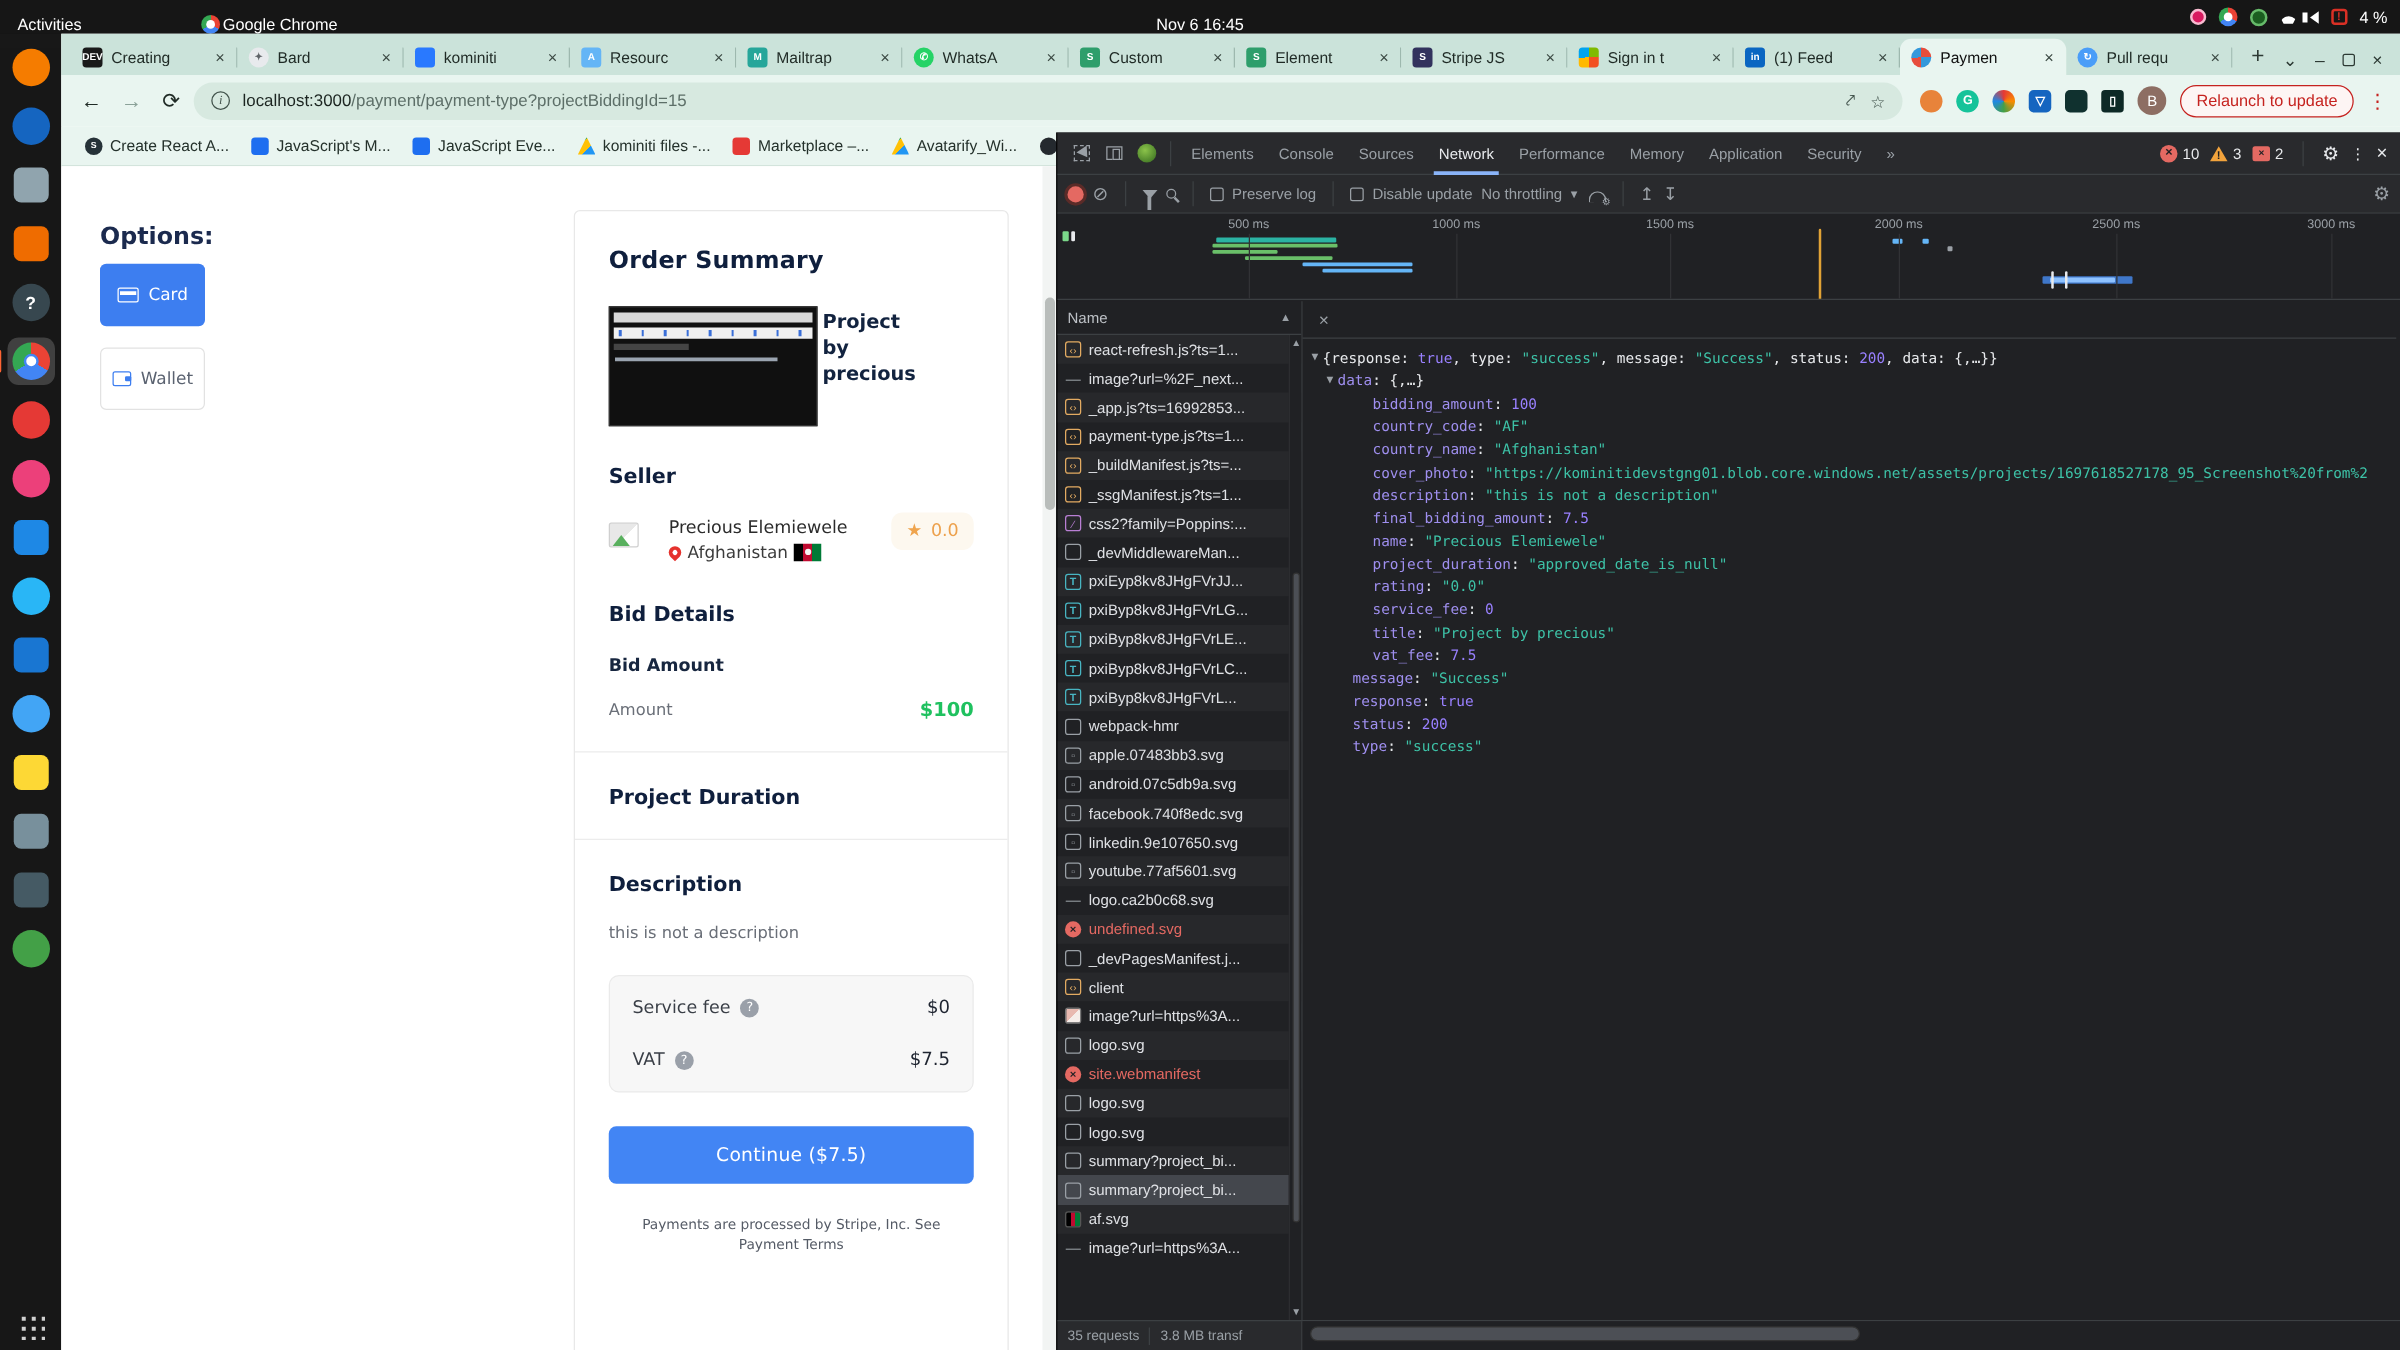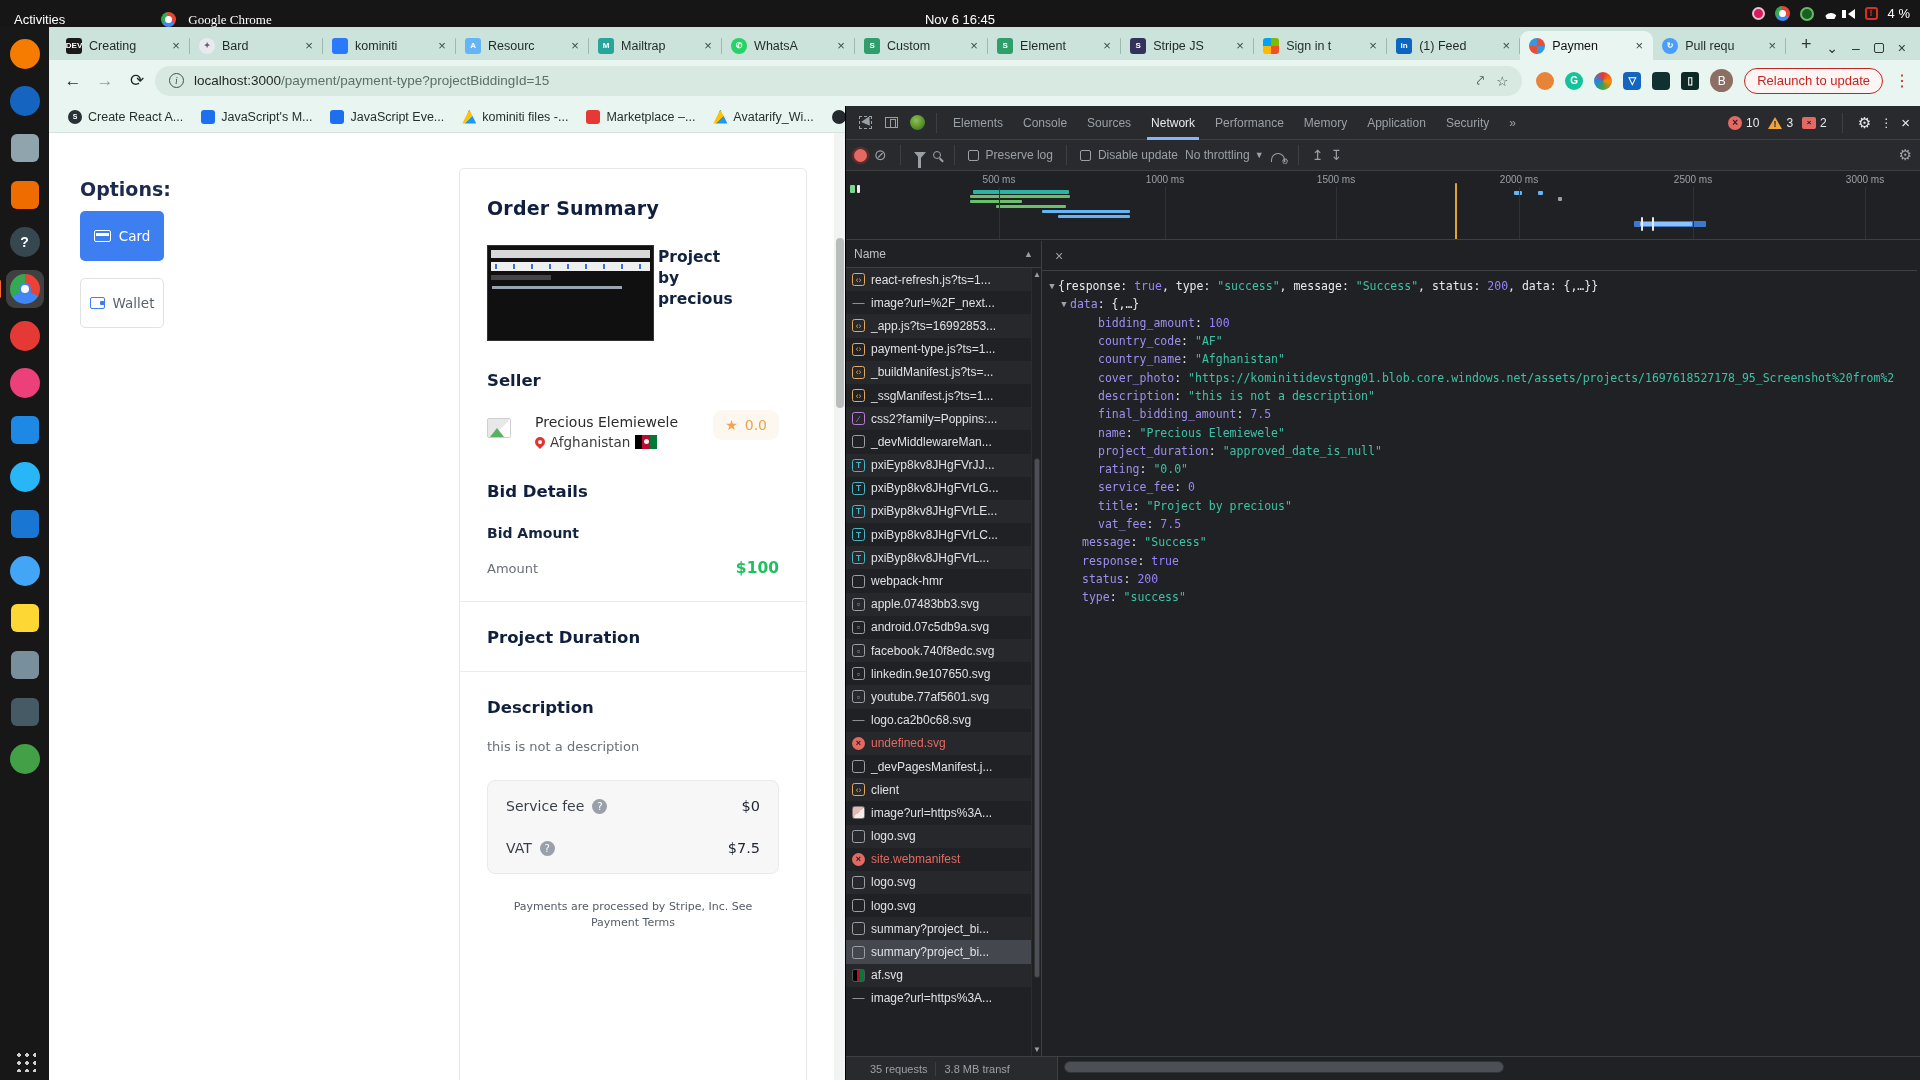--- a/index.html
+++ b/index.html
@@ -2,21 +2,21 @@
 <html><head>
 <meta charset="utf-8">
 <style>
   * { margin:0; padding:0; box-sizing:border-box; }
   html,body { width:1920px; height:1080px; overflow:hidden; background:#000; }
   body { font-family:"Liberation Sans", sans-serif; position:relative; }
 
   
   .sysbar { position:absolute; left:0; top:0; width:1920px; height:39px; background:#161616; color:#fff; display:flex; align-items:center; font-size:13px; }
   .sysbar .activities { margin-left:14px; }
-  .sysbar .appname { margin-left:96px; display:flex; align-items:center; gap:12px;font-family:Liberation Serif, serif; }
+  .sysbar .appname { margin-left:96px; display:flex; align-items:center; gap:2px; }
   .chrome-glyph { width:15px; height:15px; border-radius:50%; background:conic-gradient(#ea4335 0 33%, #4285f4 0 66%, #34a853 0); position:relative; }
   .chrome-glyph.graybar::after, .chrome-glyph::after { content:""; position:absolute; left:4px; top:4px; width:7px; height:7px; border-radius:50%; background:#fff; }
   .sysbar .clock { position:absolute; left:0; right:0; text-align:center; }
   .tray { position:absolute; right:10px; top:0; height:27px; display:flex; align-items:center; gap:10px; }
   .tray .dot-pink { width:13px; height:13px; border-radius:50%; background:#d81b60; border:2px solid #f8bbd0; }
   .tray .rec-green { width:14px; height:14px; border-radius:50%; background:#1b5e20; border:2px solid #66bb6a; }
   .wifi { width:14px; height:10px; position:relative; overflow:hidden; }
   .wifi::before { content:""; position:absolute; left:0; bottom:-8px; width:14px; height:14px; border-radius:50%; background:#fff; clip-path:polygon(50% 100%,0 0,100% 0); }
   .spk { width:0; height:0; border:5px solid transparent; border-right:7px solid #fff; border-left:none; position:relative; }
   .spk::after { content:""; position:absolute; left:-6px; top:-4px; width:4px; height:8px; background:#fff; }
@@ -195,21 +195,21 @@
   .detail-tab.active { color:#e8eaed; }
   .detail-tab.active::after { content:""; position:absolute; left:8px; right:8px; bottom:0; height:2.5px; background:#8ab4f8; }
   .json-pane { flex:1; overflow:hidden; font-family:"DejaVu Sans Mono", monospace; font-size:11.5px; padding-top:6px; }
   .j-line { height:18.3px; display:flex; align-items:center; white-space:pre; }
   .j-arrow { color:#9aa0a6; font-size:9px; width:12px; text-align:center; flex:none; }
   .j-key { color:#9f8fef; }
   .j-str { color:#3dc2a7; }
   .j-num { color:#9980ff; }
   .j-plain { color:#e8eaed; }
 
-  .dt-status { position:absolute; left:0; bottom:0; width:1075px; height:24px; background:#292a2d; border-top:1px solid #3c4043; display:flex; align-items:center; color:#9aa0a6; font-size:11px;padding-left:16px; }
+  .dt-status { position:absolute; left:0; bottom:0; width:1075px; height:24px; background:#292a2d; border-top:1px solid #3c4043; display:flex; align-items:center; color:#9aa0a6; font-size:11px; }
   .st-left { width:196px; display:flex; align-items:center; height:100%; padding:0 8px; gap:8px; border-right:1px solid #3c4043; overflow:hidden; white-space:nowrap; }
   .st-div { width:1px; height:14px; background:#3c4043; }
   .h-scroll { flex:1; height:100%; position:relative; background:#202124; }
   .h-scroll .thumb { position:absolute; top:4px; left:6px; width:440px; height:12px; background:#4c4f55; border-radius:6px; }
 </style>
 </head>
 <body>
 
 <div class="sysbar">
   <span class="activities">Activities</span>
@@ -504,20 +504,21 @@
           <span class="q-ic">?</span>
           <span class="fee-val">$0</span>
         </div>
         <div class="fee-row">
           <span>VAT</span>
           <span class="q-ic">?</span>
           <span class="fee-val">$7.5</span>
         </div>
       </div>
 
+      <button class="continue-btn">Continue ($7.5)</button>
       <div class="pay-footer">
         <span>Payments are processed by Stripe, Inc. See</span><br>
         <span>Payment Terms</span>
       </div>
     </div>
   </div>
 
   <div class="page-scrollbar">
     <div class="page-scroll-thumb"></div>
   </div>

